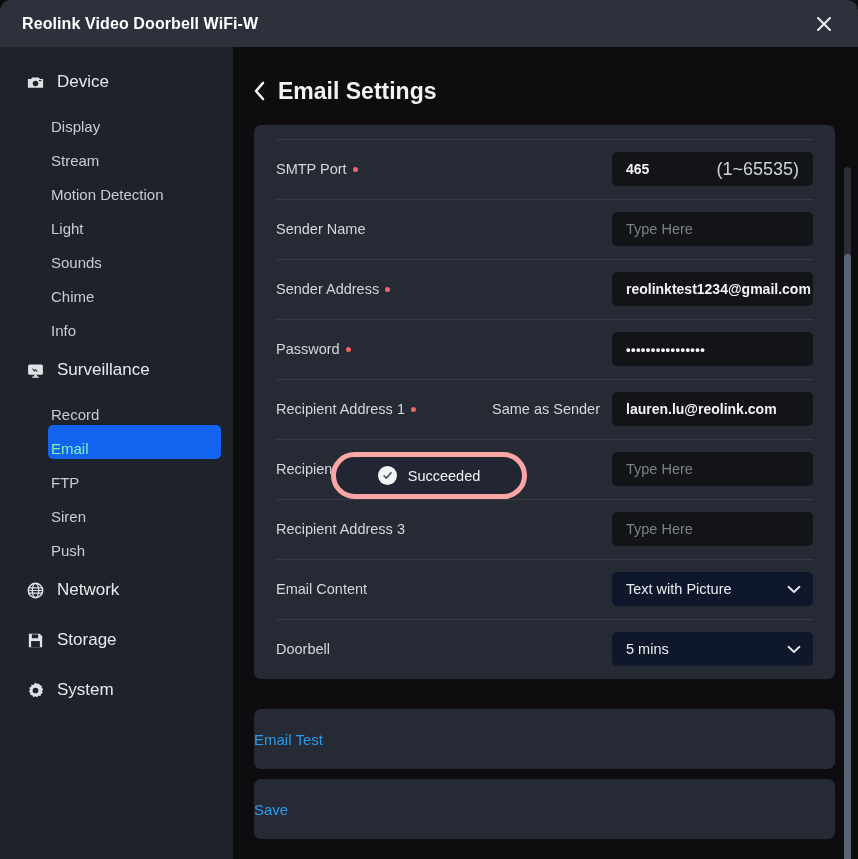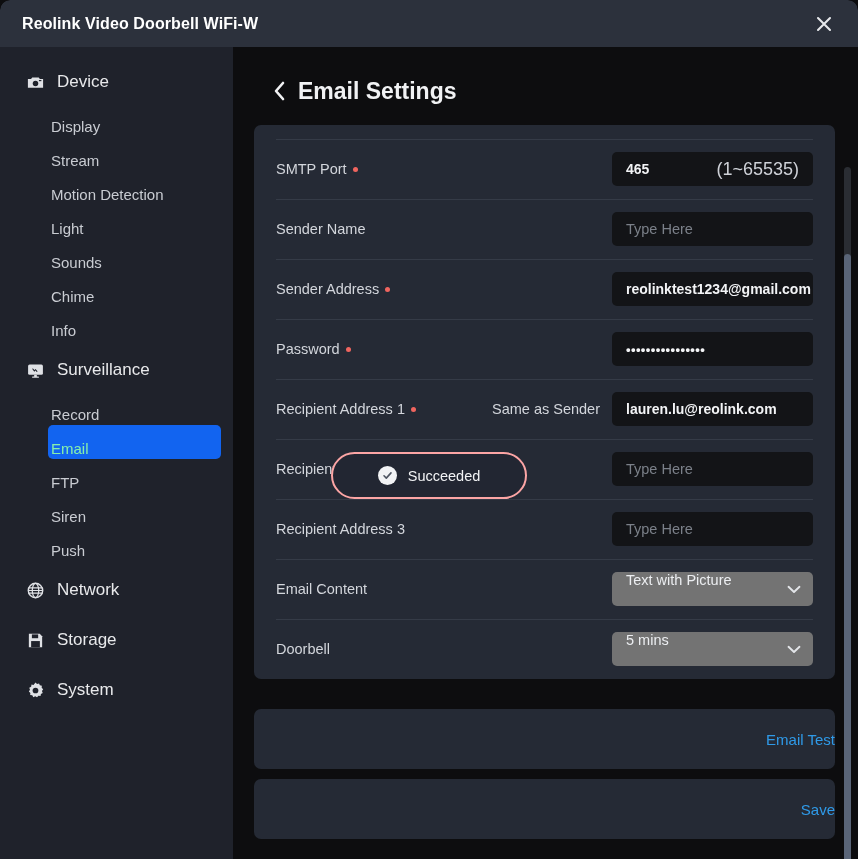--- a/index.html
+++ b/index.html
@@ -81,21 +81,20 @@
   .nav-sub.active { background: #1264f0; }
   .nav-sub.active span { color: #86efac; }
   .group-spacer { height: 12px; }
 
   
   .main {
     position: absolute; left: 233px; top: 47px;
     width: 625px; height: 812px;
     background: #0d0d0f;
     overflow: hidden;
-    padding-left: 20px;
   }
   .page-head {
     display: flex; align-items: center;
     padding: 22px 0 0 18px;
     height: 66px;
   }
   .back-chevron {
     width: 16px; height: 22px;
     display: flex; align-items: center; justify-content: center;
     margin-right: 11px;
@@ -183,59 +182,59 @@
     white-space: nowrap;
   }
   .field .dots {
     color: #f3f4f6;
     font-size: 13px;
     letter-spacing: 0.4px;
     font-weight: bold;
   }
   .select {
     width: 201px; height: 34px;
-    background: #737373;
+    background: #0f172a;
     border-radius: 5px;
-    display: flex; 
+    display: flex; align-items: center;
     padding: 0 12px 0 14px;
     cursor: pointer;
   }
   .select .val {
     color: #eceef1;
     font-size: 14.5px;
   }
   .select .chev {
     margin-left: auto;
     display: flex; align-items: center;
   }
 
   
   .action-btn {
     position: absolute;
     left: 21px;
     width: 581px; height: 60px;
     background: #252a35;
     border-radius: 7px;
-    display: flex; align-items: center; justify-content: flex-end;
+    display: flex; align-items: center; justify-content: flex-start;
     cursor: pointer;
   }
   .action-btn span {
     color: #2f9ae8;
     font-size: 15px;
   }
   #btn-email-test { top: 662px; }
   #btn-save { top: 732px; }
 
   
   .toast {
     position: absolute;
     left: 98px; top: 405px;
     width: 196px; height: 47px;
     background: #222632;
-    border: 2px solid #fca5a5;
+    border: 5px solid #fca5a5;
     border-radius: 24px;
     display: flex; align-items: center; justify-content: center;
     gap: 11px;
     z-index: 40;
   }
   .toast .tick {
     width: 19px; height: 19px;
     border-radius: 50%;
     background: #f2f3f5;
     display: flex; align-items: center; justify-content: center;

